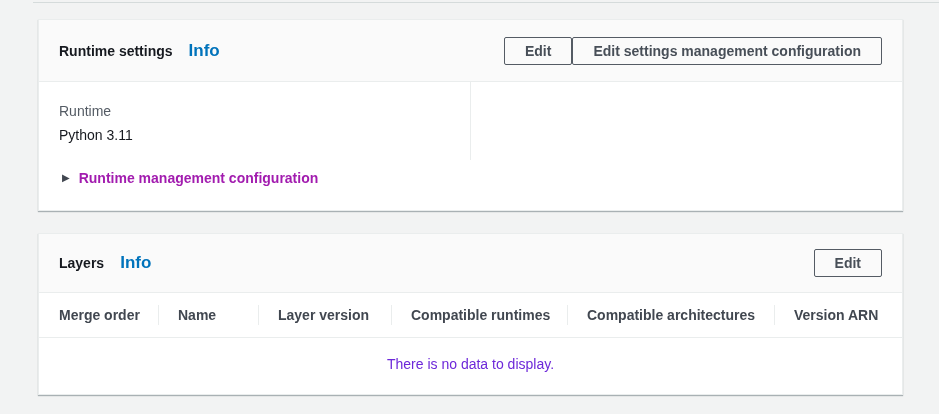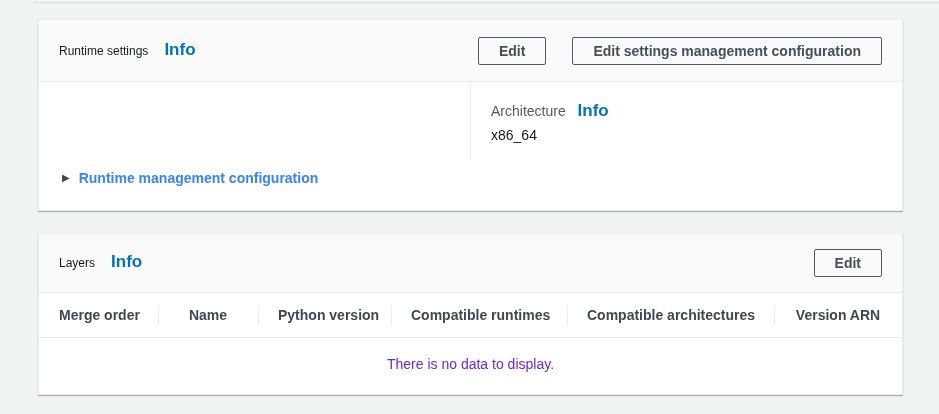--- a/index.html
+++ b/index.html
@@ -40,37 +40,37 @@
     background: #fafafa;
     border-bottom: 1px solid #eaeded;
     padding: 0 20px;
     height: 62px;
   }
   #layers-card .card-header { height: 59px; }
 
   .title-wrap { display: flex; align-items: baseline; }
   .card-title {
     margin: 0;
-    font-size: 12px;
-    font-weight: 400;
+    font-size: 14px;
+    font-weight: 700;
     color: #16191f;
     line-height: 22px;
     text-align: right;
   }
   .info-link {
     color: #0073bb;
     font-size: 17px;
     font-weight: 700;
     margin-left: 16px;
     text-decoration: none;
     cursor: pointer;
   }
   .field-info { margin-left: 8px; }
 
-  .btn-group { display: flex; gap: 26px; }
+  .btn-group { display: flex; gap: 0; }
   .aws-btn {
     background: transparent;
     border: 1px solid #545b64;
     border-radius: 2px;
     color: #484f58;
     font-family: inherit;
     font-size: 14px;
     font-weight: 700;
     line-height: 18px;
     padding: 4px 20px;
@@ -94,31 +94,31 @@
     width: fit-content;
   }
   .caret-icon {
     font-size: 10px;
     color: #414750;
     line-height: 10px;
   }
   .expander-label {
     font-weight: 700;
     font-size: 14px;
-    color: #3b82f6;
+    color: #a21caf;
     line-height: 20px;
   }
 
   table.layers-table {
     width: 100%;
     border-collapse: collapse;
     table-layout: fixed;
   }
   .layers-table th {
-    text-align: center;
+    text-align: left;
     font-size: 14px;
     font-weight: 700;
     color: #414750;
     padding: 12px 20px;
     line-height: 20px;
     position: relative;
     white-space: nowrap;
     overflow: hidden;
   }
   .layers-table th:not(:first-child)::before {
@@ -148,27 +148,26 @@
       <a class="info-link">Info</a>
     </div>
     <div class="btn-group">
       <button class="aws-btn">Edit</button>
       <button class="aws-btn">Edit settings management configuration</button>
     </div>
   </header>
 
   <div class="fields-row">
     <div class="field-col">
+      <div class="field-label-row">
+        <span class="field-label">Runtime</span>
+      </div>
+      <div class="field-value">Python 3.11</div>
     </div>
     <div class="field-col">
-      <div class="field-label-row">
-        <span class="field-label">Architecture</span>
-        <a class="info-link field-info">Info</a>
-      </div>
-      <div class="field-value">x86_64</div>
     </div>
   </div>
 
   <div class="expander">
     <span class="caret-icon">▶</span>
     <span class="expander-label">Runtime management configuration</span>
   </div>
 </section>
 
 <section class="card" id="layers-card">
@@ -188,21 +187,21 @@
       <col style="width:100px">
       <col style="width:133px">
       <col style="width:176px">
       <col style="width:207px">
       <col>
     </colgroup>
     <thead>
       <tr>
         <th>Merge order</th>
         <th>Name</th>
-        <th>Python version</th>
+        <th>Layer version</th>
         <th>Compatible runtimes</th>
         <th>Compatible architectures</th>
         <th>Version ARN</th>
       </tr>
     </thead>
     <tbody>
       <tr>
         <td class="empty-cell" colspan="6">There is no data to display.</td>
       </tr>
     </tbody>

